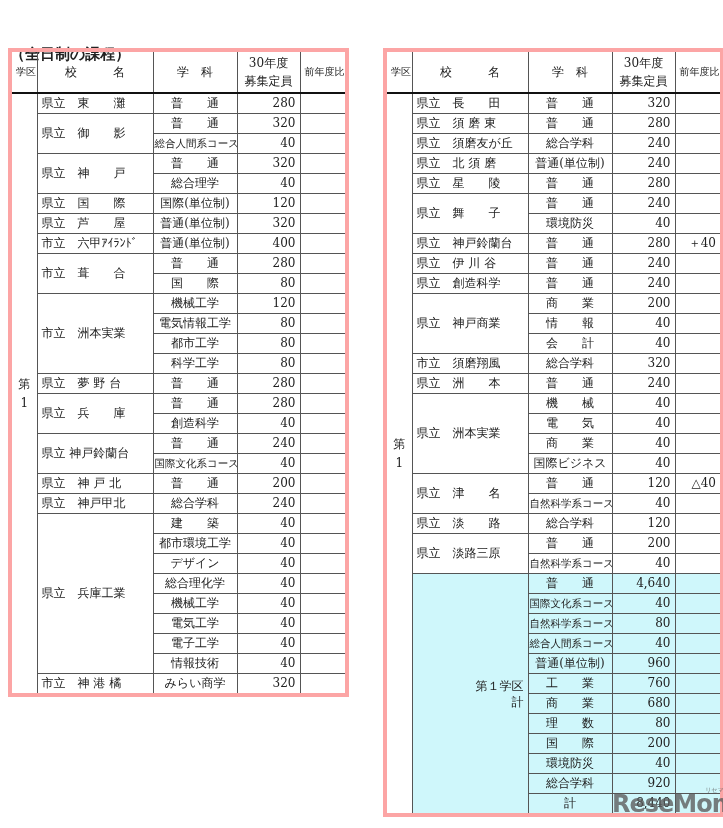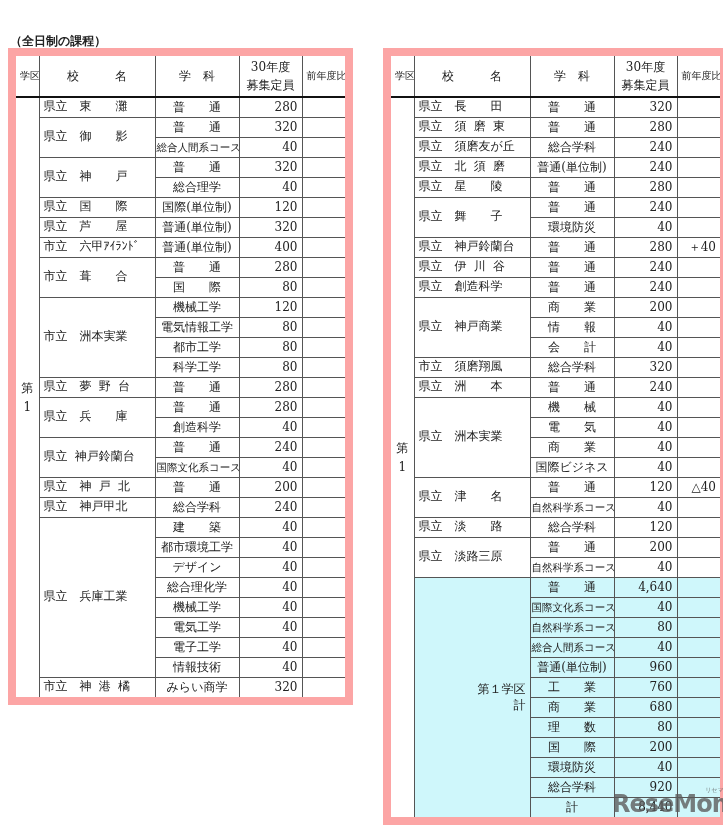--- a/index.html
+++ b/index.html
@@ -1,25 +1,25 @@
 <!DOCTYPE html>
 <html><head>
 <meta charset="utf-8">
 <style>
   html,body{margin:0;padding:0;background:#fff;}
   body{width:723px;height:828px;position:relative;overflow:hidden;font-family:"DejaVu Serif","Liberation Serif",serif;color:#222;}
-  .caption{position:absolute;left:10px;top:33px;font-family:"DejaVu Sans","Liberation Sans",sans-serif;font-weight:bold;font-size:12px;}
+  .caption{position:absolute;left:10px;top:45px;font-family:"DejaVu Sans","Liberation Sans",sans-serif;font-weight:bold;font-size:15px;}
   table.t{position:absolute;top:48px;border-collapse:collapse;font-size:12px;table-layout:fixed;}
   table.t td, table.t th{border:1px solid #555;padding:0 4px;height:19px;line-height:19px;white-space:nowrap;overflow:hidden;font-weight:normal;}
-  table.t{border:8px solid #fca5a5;}
+  table.t{border:4px solid #fca5a5;}
   table.t thead th{height:40px;line-height:18px;border-bottom:2px solid #111;}
   th.district-h{font-size:10px;padding:0;}
   th.ratio-h{font-size:10px;padding:0;}
   td.district{vertical-align:middle;text-align:center;font-size:12px;line-height:16px;padding:0;}
-  td.school{vertical-align:middle;font-family:Liberation Mono, monospace;}
+  td.school{vertical-align:middle;}
   td.dept{text-align:center;border-right:2px solid #111;}
   td.num{text-align:right;padding-right:8px;border-right:2px solid #111;}
   td.ratio{text-align:right;padding-right:2px;}
   td.dept.small, .small{font-size:10.5px;padding:0 1px;}
   tr.dash td.dept, tr.dash td.num, tr.dash td.ratio{border-top:1px dashed #111;}
   tr.thin td.dept, tr.thin td.num, tr.thin td.ratio{border-top:1px solid #bbb;}
   .total td{background:#cff7fb;}
   .total td.school{text-align:right;vertical-align:middle;line-height:16px;}
   .watermark{position:absolute;left:612px;top:790px;font-family:"DejaVu Sans","Liberation Sans",sans-serif;font-weight:bold;font-size:24px;color:rgba(90,90,90,0.78);letter-spacing:-1px;}
   .watermark .sup{position:absolute;right:6px;top:-4px;font-size:6px;font-weight:normal;letter-spacing:0;}

